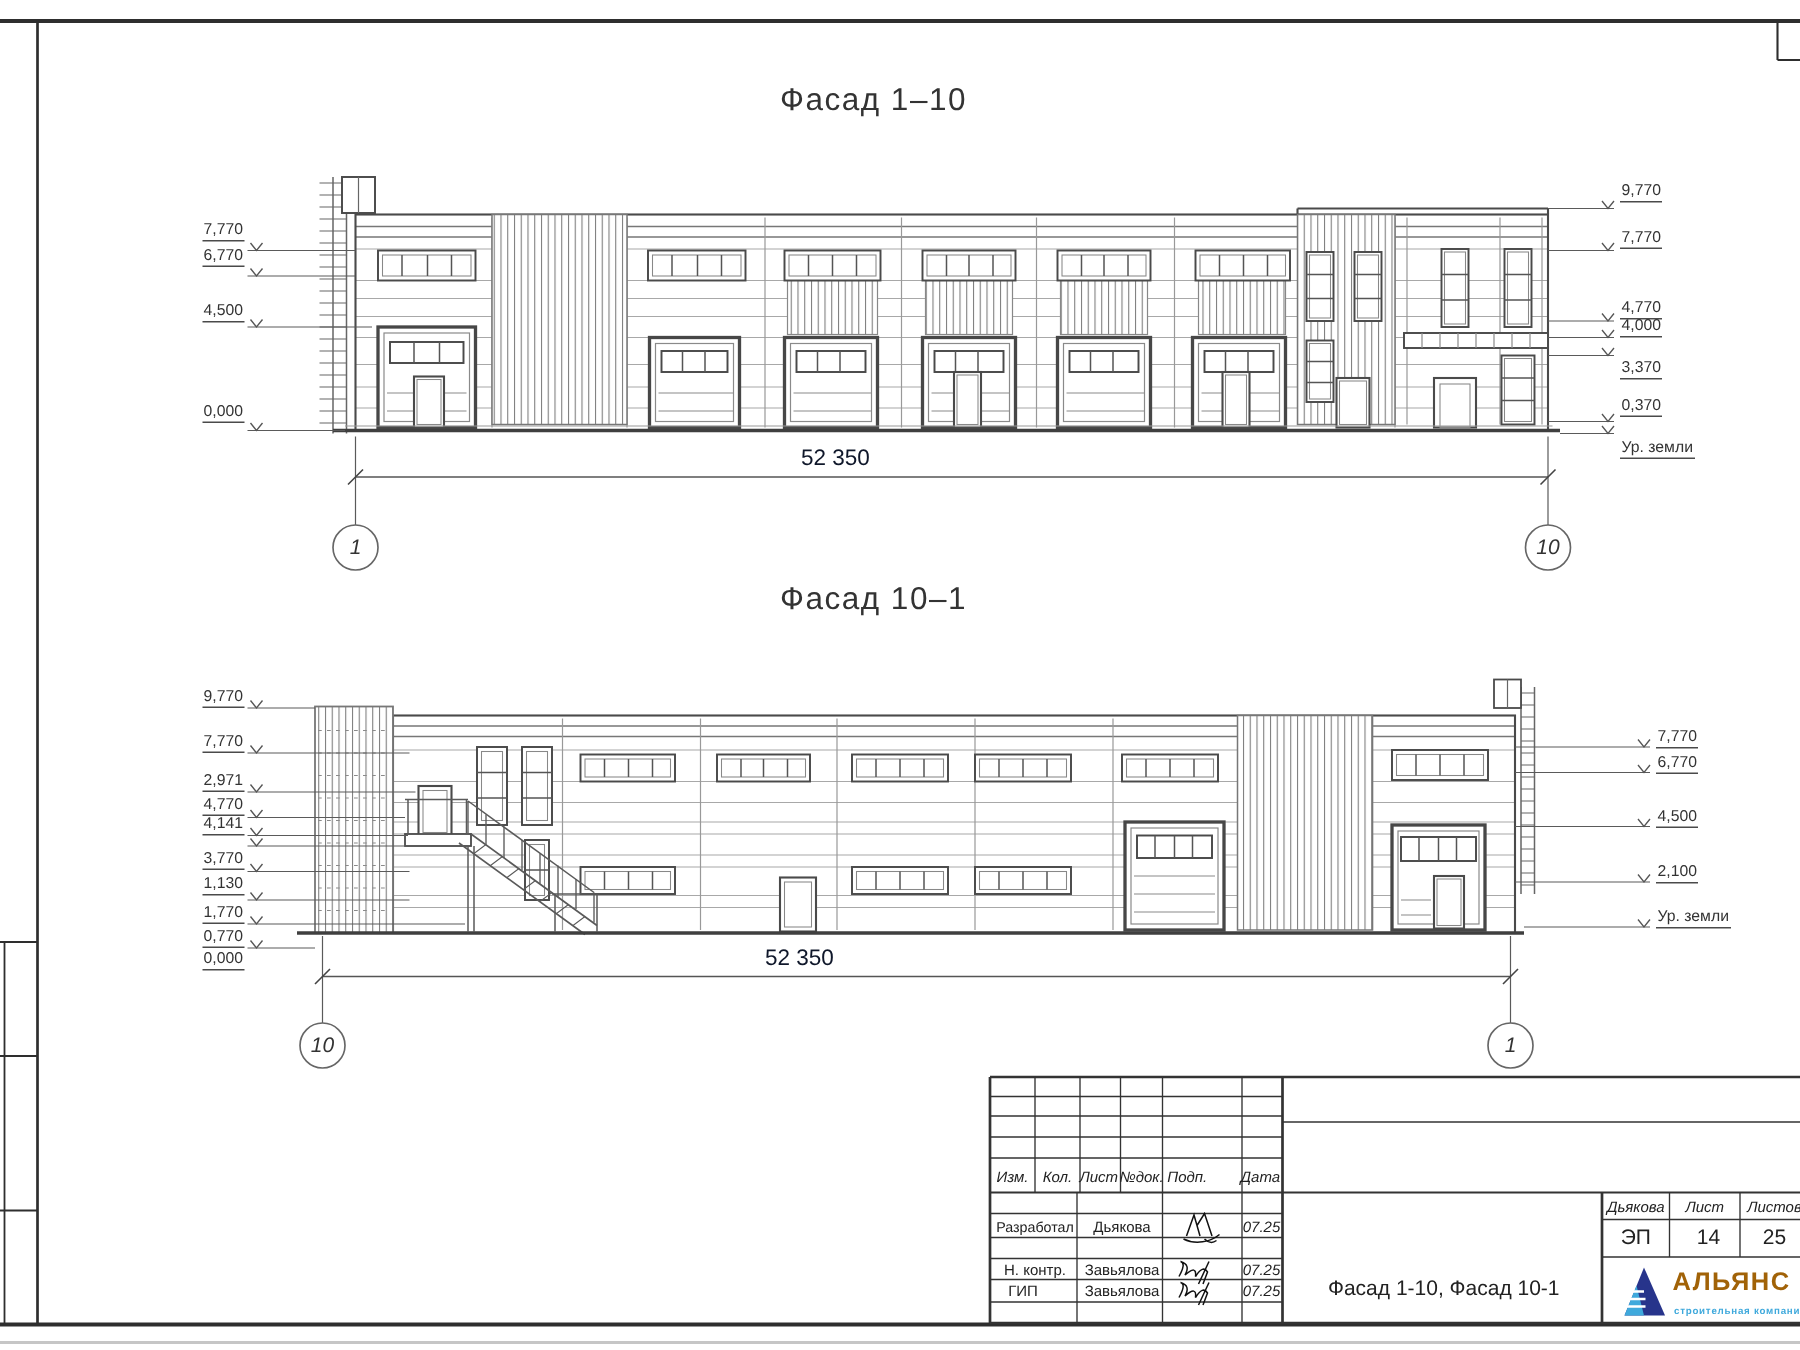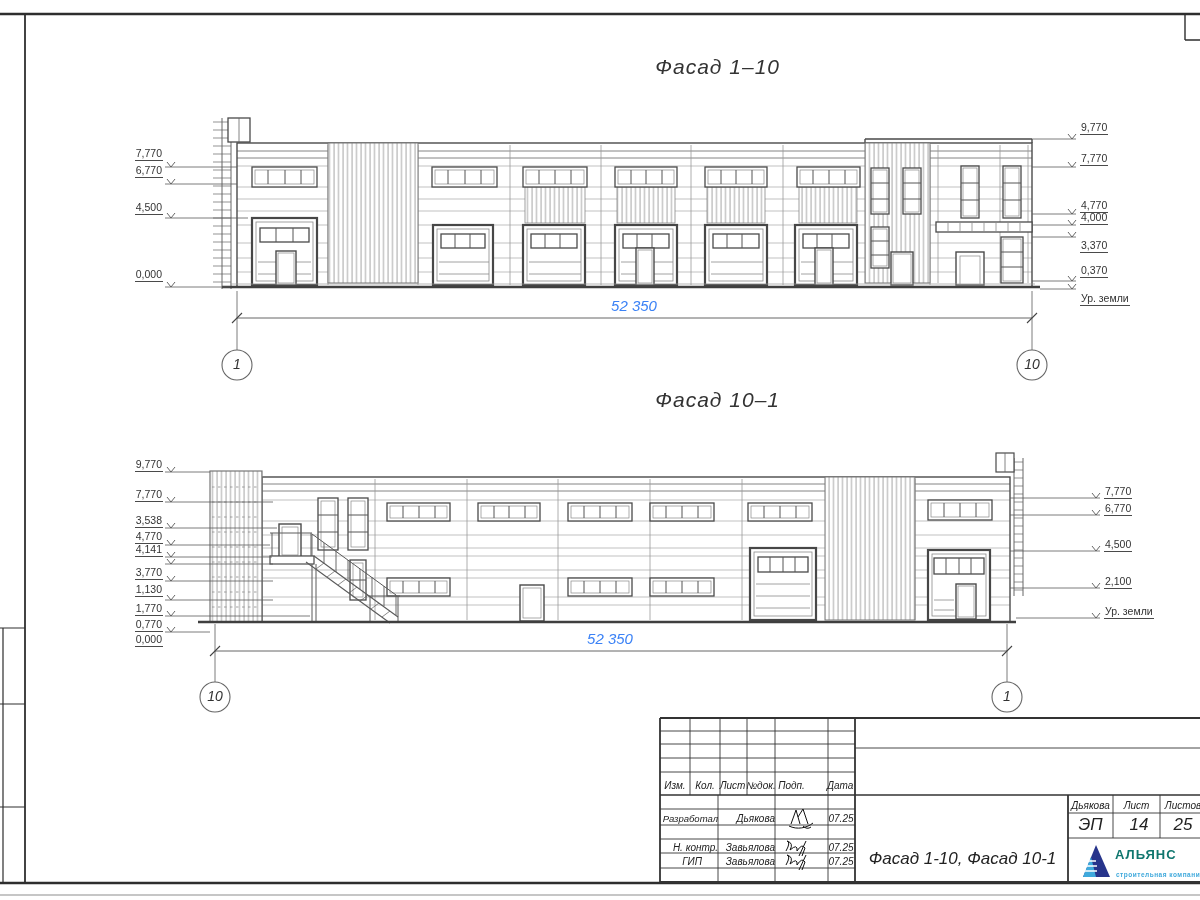--- a/index.html
+++ b/index.html
@@ -1,27 +1,27 @@
 <!DOCTYPE html>
 <html><head>
 <meta charset="utf-8">
 <style>
   html,body{margin:0;padding:0}
   body{width:1200px;height:900px;overflow:hidden;background:#fff;position:relative;
        font-family:"Liberation Sans",sans-serif;color:#3a3a3a}
   svg{position:absolute;left:0;top:0}
   .t{position:absolute;white-space:nowrap;line-height:13px}
-  .title{font-style:italic;font-size:21px;letter-spacing:1px;color:#333;text-align:right}
-  .dim{font-style:italic;font-size:15px;color:#3b82f6;text-align:center}
+  .title{font-size:21px;letter-spacing:1px;color:#333;text-align:left}
+  .dim{font-size:15px;color:#0f172a;text-align:left}
   .mark{font-size:10.5px;color:#333;border-bottom:1px solid #4a4a4a;padding:0 1px}
   .axisnum{font-style:italic;font-size:14px;color:#333;text-align:center}
   .tb{font-style:italic;font-size:10px;color:#222;text-align:center}
-  .tbl{font-style:italic;font-size:10px;color:#222;text-align:right}
-  .tbb{font-style:italic;font-size:17px;color:#222;text-align:center}
-  .logo-word{font-weight:bold;font-size:13px;letter-spacing:1px;color:#0f766e}
+  .tbl{font-size:10px;color:#222;text-align:center}
+  .tbb{font-size:14px;color:#222;text-align:center}
+  .logo-word{font-weight:bold;font-size:17px;letter-spacing:1px;color:#a16207}
   .logo-tag{font-size:6.5px;letter-spacing:0.5px;color:#3fa9dc;font-weight:bold}
   .win{fill:#fff;stroke:#4a4a4a;stroke-width:1.3}
   .wi{fill:none;stroke:#888;stroke-width:0.7}
   .wd{fill:none;stroke:#555;stroke-width:1}
   .gate{fill:#fff;stroke:#474747;stroke-width:2.2}
   .gi{fill:none;stroke:#8a8a8a;stroke-width:0.8}
   .gl{fill:none;stroke:#8a8a8a;stroke-width:0.8}
   .door{fill:#fff;stroke:#4a4a4a;stroke-width:1.4}
   .axis-c{fill:#fff;stroke:#666;stroke-width:1.1}
   .ldr{fill:none;stroke:#5a5a5a;stroke-width:0.8}
@@ -363,21 +363,21 @@
 <span class="t mark" style="left:1080px;top:121px">9,770</span>
 <span class="t mark" style="left:1080px;top:152px">7,770</span>
 <span class="t mark" style="left:1080px;top:199px">4,770</span>
 <span class="t mark" style="left:1080px;top:211px">4,000</span>
 <span class="t mark" style="left:1080px;top:239px">3,370</span>
 <span class="t mark" style="left:1080px;top:264px">0,370</span>
 <span class="t mark" style="left:1080px;top:292px">Ур. земли</span>
 
 <span class="t mark" style="right:1037px;top:458px">9,770</span>
 <span class="t mark" style="right:1037px;top:488px">7,770</span>
-<span class="t mark" style="right:1037px;top:514px">3,538</span>
+<span class="t mark" style="right:1037px;top:514px">2,971</span>
 <span class="t mark" style="right:1037px;top:530px">4,770</span>
 <span class="t mark" style="right:1037px;top:543px">4,141</span>
 <span class="t mark" style="right:1037px;top:566px">3,770</span>
 <span class="t mark" style="right:1037px;top:583px">1,130</span>
 <span class="t mark" style="right:1037px;top:602px">1,770</span>
 <span class="t mark" style="right:1037px;top:618px">0,770</span>
 <span class="t mark" style="right:1037px;top:633px">0,000</span>
 <span class="t mark" style="left:1104px;top:485px">7,770</span>
 <span class="t mark" style="left:1104px;top:502px">6,770</span>
 <span class="t mark" style="left:1104px;top:538px">4,500</span>

